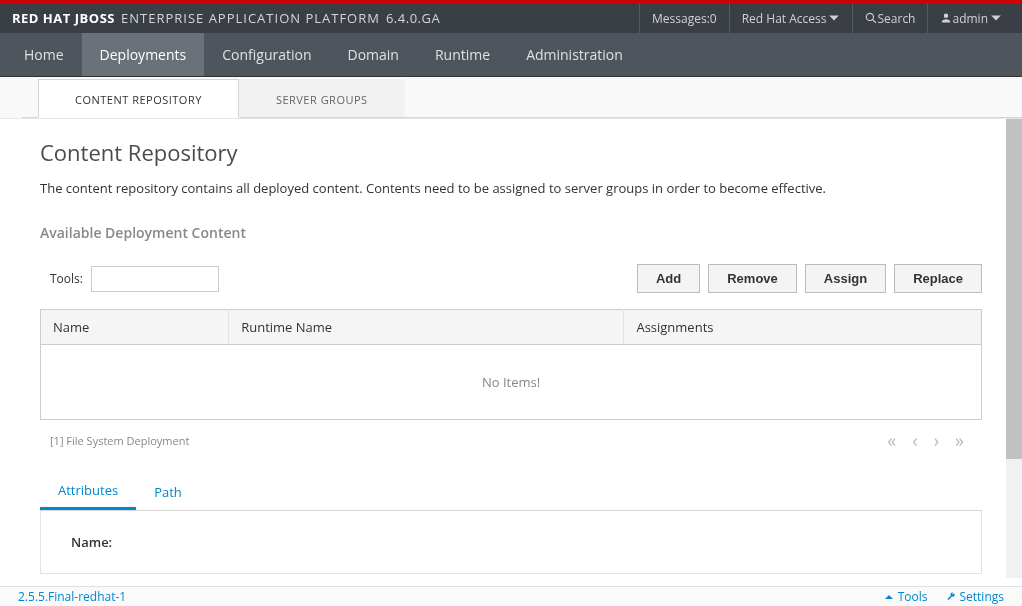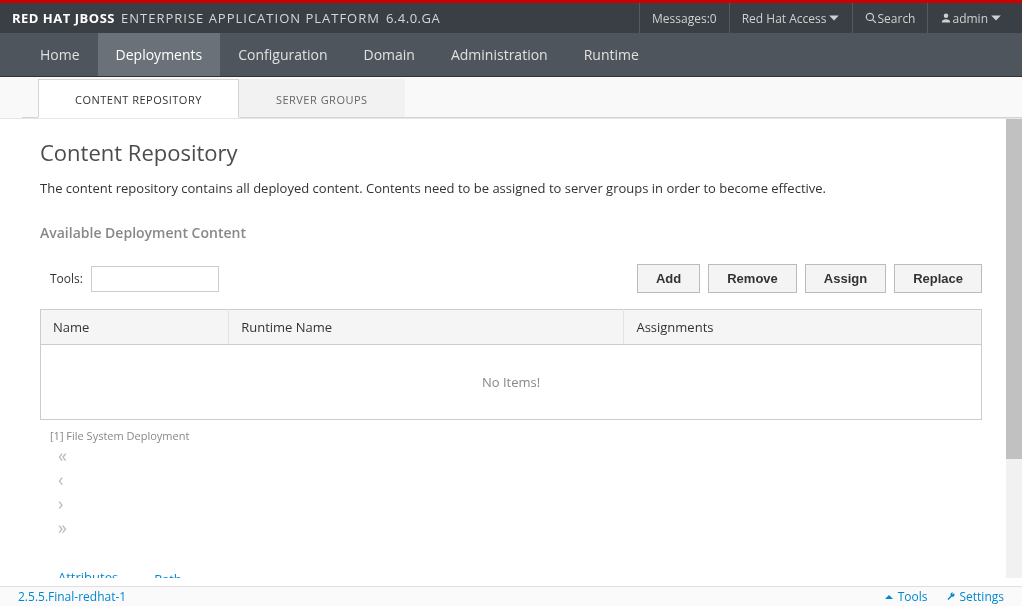--- a/index.html
+++ b/index.html
@@ -56,21 +56,21 @@
       padding: 0 18px;
       display: flex;
       align-items: center;
       font-size: 14px;
       cursor: pointer;
     }
     .nav-tab.active {
       background: #6a7178;
       color: #fff;
     }
-    .nav-tab:first-child { padding-left: 40px; }
+    .nav-tab:first-child { padding-left: 24px; }
 
     
     .subnav-wrap {
       background: #f9f9f9;
       border-bottom: 1px solid #e6e6e6;
       padding-left: 22px;
       display: flex;
       height: 42px;
       align-items: flex-end;
     }
@@ -168,26 +168,25 @@
     }
     .deploy-table th:last-child { border-right: none; }
     .no-items-cell {
       text-align: center;
       color: #888;
       font-size: 13px;
       padding: 28px 0;
     }
     .table-footer {
       display: flex;
-      align-items: flex-start;
+      align-items: center;
       margin-top: 8px;
       font-size: 11px;
       color: #888;
       padding: 0 10px;
-      flex-direction: column;
     }
     .table-footer-spacer { flex: 1; }
     .pager-btn {
       color: #bbb;
       font-size: 18px;
       padding: 0 8px;
       cursor: pointer;
     }
 
     
@@ -308,24 +307,24 @@
   <div class="nav-tab active">
       <span>Deployments</span>
     </div>
   <div class="nav-tab">
       <span>Configuration</span>
     </div>
   <div class="nav-tab">
       <span>Domain</span>
     </div>
   <div class="nav-tab">
+      <span>Runtime</span>
+    </div>
+  <div class="nav-tab">
       <span>Administration</span>
-    </div>
-  <div class="nav-tab">
-      <span>Runtime</span>
     </div>
 </div>
 
 <div class="subnav-wrap">
   <div class="subnav-spacer-left"></div>
   <div class="sub-tab active"><span>CONTENT REPOSITORY</span></div>
   <div class="sub-tab"><span>SERVER GROUPS</span></div>
   <div class="subnav-rest"></div>
 </div>
 

